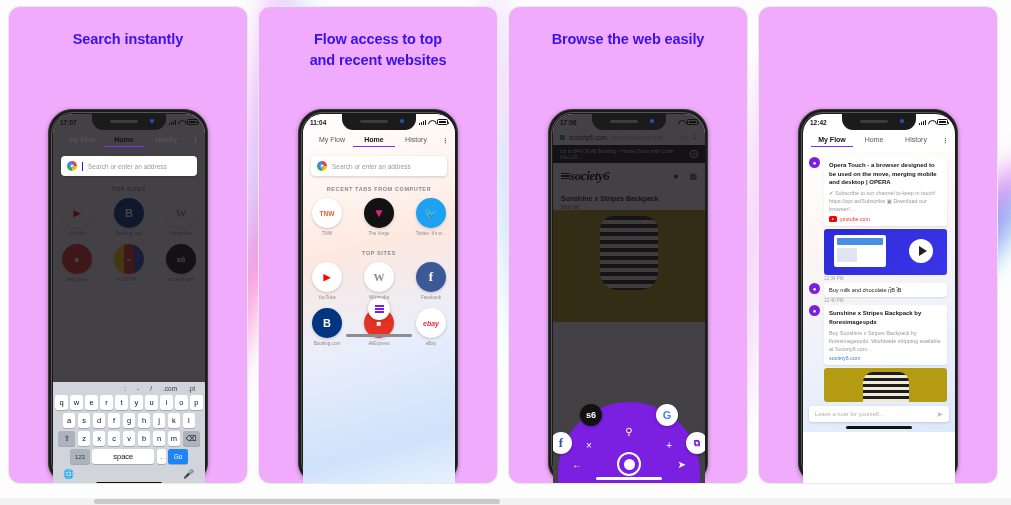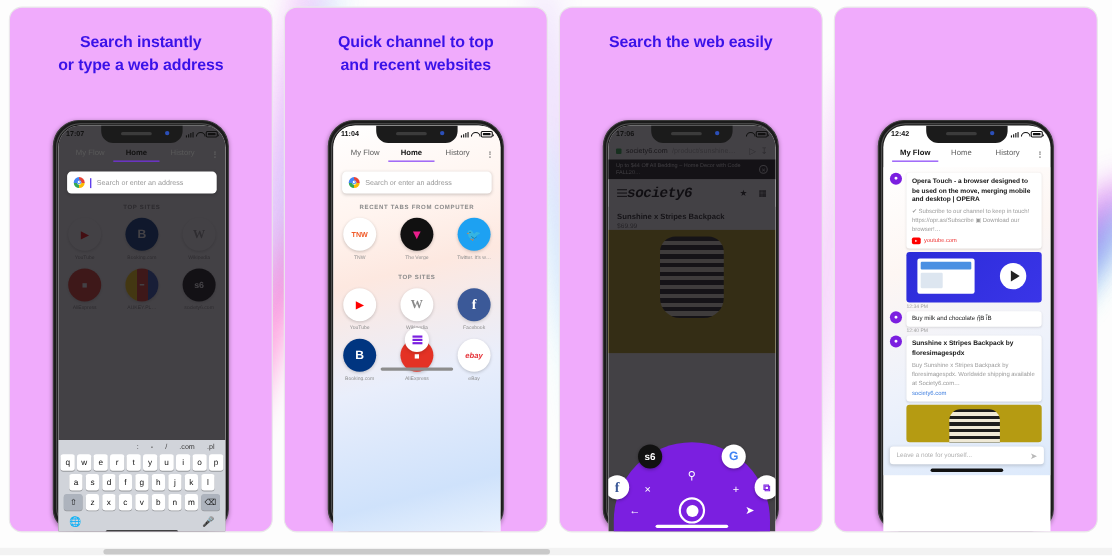--- a/index.html
+++ b/index.html
@@ -120,21 +120,21 @@
   .urlbar { display:flex; align-items:center; gap:4px; padding:3px 7px;
       font-size:6.5px; color:#222; position:relative; z-index:10; }
   .lock { width:5px; height:5px; background:#27a844; border-radius:1px; flex:none; }
   .urlmuted { color:#b0b0b0; }
   .promo { background:#151515; color:#ddd; font-size:5px; padding:3px 7px;
       display:flex; align-items:center; justify-content:space-between; }
   .promo .x { width:8px; height:8px; border-radius:50%; border:1px solid #ccc;
       display:flex; align-items:center; justify-content:center; font-size:5px; }
   .s6head { display:flex; align-items:center; justify-content:space-between;
       padding:5px 8px; background:#fff; }
-  .s6logo { font-family:Liberation Mono, monospace; font-style:italic;
+  .s6logo { font-family:Liberation Serif, serif; font-style:italic;
       font-weight:bold; font-size:13px; letter-spacing:-.4px; }
   .hamb { display:flex; flex-direction:column; gap:1.6px; }
   .hamb i { width:9px; height:1.2px; background:#111; display:block; }
   .prodimg { height:112px; background:#b59b12; position:relative; overflow:hidden; }
   .backpack { position:absolute; left:50%; top:6px; transform:translateX(-50%);
       width:58px; height:74px; border-radius:14px 14px 18px 18px;
       background:repeating-linear-gradient(#1d1d1d 0 4px,#e8e3d2 4px 8px); }
   .ptitle { font-size:7px; font-weight:bold; color:#161616; padding:6px 8px 2px; }
   .pprice { font-size:6px; color:#666; padding:0 8px; }
 
@@ -214,21 +214,20 @@
     <div class="streak" style="left:962px;top:150px;width:40px;height:150px;background:#d946ef;opacity:.6;transform:rotate(36deg);"></div>
     <div class="streak" style="left:972px;top:170px;width:26px;height:150px;background:#22d3ee;opacity:.55;transform:rotate(36deg);"></div>
     <div class="streak" style="left:956px;top:185px;width:18px;height:140px;background:#a855f7;opacity:.5;transform:rotate(36deg);"></div>
   </div>
 
   <div class="panels">
 
     <div class="panel">
       <div class="headline">
         <span>Search instantly</span>
-        <span>or type a web address</span>
       </div>
       <div class="phone">
         <div class="bezel"></div>
         <div class="screen">
           <div class="notch">
             <div class="spk"></div>
             <div class="cam"></div>
           </div>
           <div class="statusbar">
             <span>17:07</span>
@@ -339,33 +338,39 @@
               <span class="key dark wide">⇧</span>
               <span class="key">z</span>
               <span class="key">x</span>
               <span class="key">c</span>
               <span class="key">v</span>
               <span class="key">b</span>
               <span class="key">n</span>
               <span class="key">m</span>
               <span class="key dark wide">⌫</span>
             </div>
+            <div class="kb-row">
+              <span class="key dark num">123</span>
+              <span class="key space">space</span>
+              <span class="key period">.</span>
+              <span class="key go">Go</span>
+            </div>
             <div class="kb-bottom">
               <span class="globe">🌐</span>
               <span class="mic">🎤</span>
             </div>
             <div class="homebar"></div>
           </div>
         </div>
       </div>
     </div>
 
     <div class="panel">
       <div class="headline">
-        <span>Quick channel to top</span>
+        <span>Flow access to top</span>
         <span>and recent websites</span>
       </div>
       <div class="phone">
         <div class="bezel"></div>
         <div class="screen">
           <div class="p2bg"></div>
           <div class="notch">
             <div class="spk"></div>
             <div class="cam"></div>
           </div>
@@ -467,21 +472,21 @@
               </span>
             </div>
             <div class="homebar light" style="position:absolute;left:50%;bottom:6px;transform:translateX(-50%);"></div>
           </div>
         </div>
       </div>
     </div>
 
     <div class="panel">
       <div class="headline">
-        <span>Search the web easily</span>
+        <span>Browse the web easily</span>
       </div>
       <div class="phone">
         <div class="bezel"></div>
         <div class="screen">
           <div class="notch">
             <div class="spk"></div>
             <div class="cam"></div>
           </div>
           <div class="statusbar">
             <span>17:06</span>

